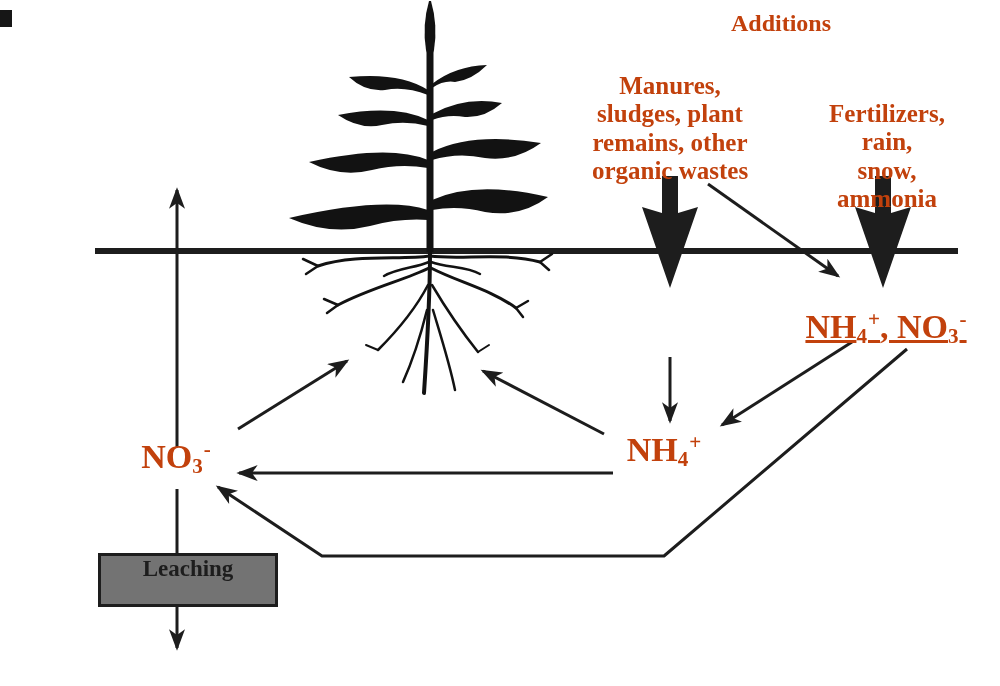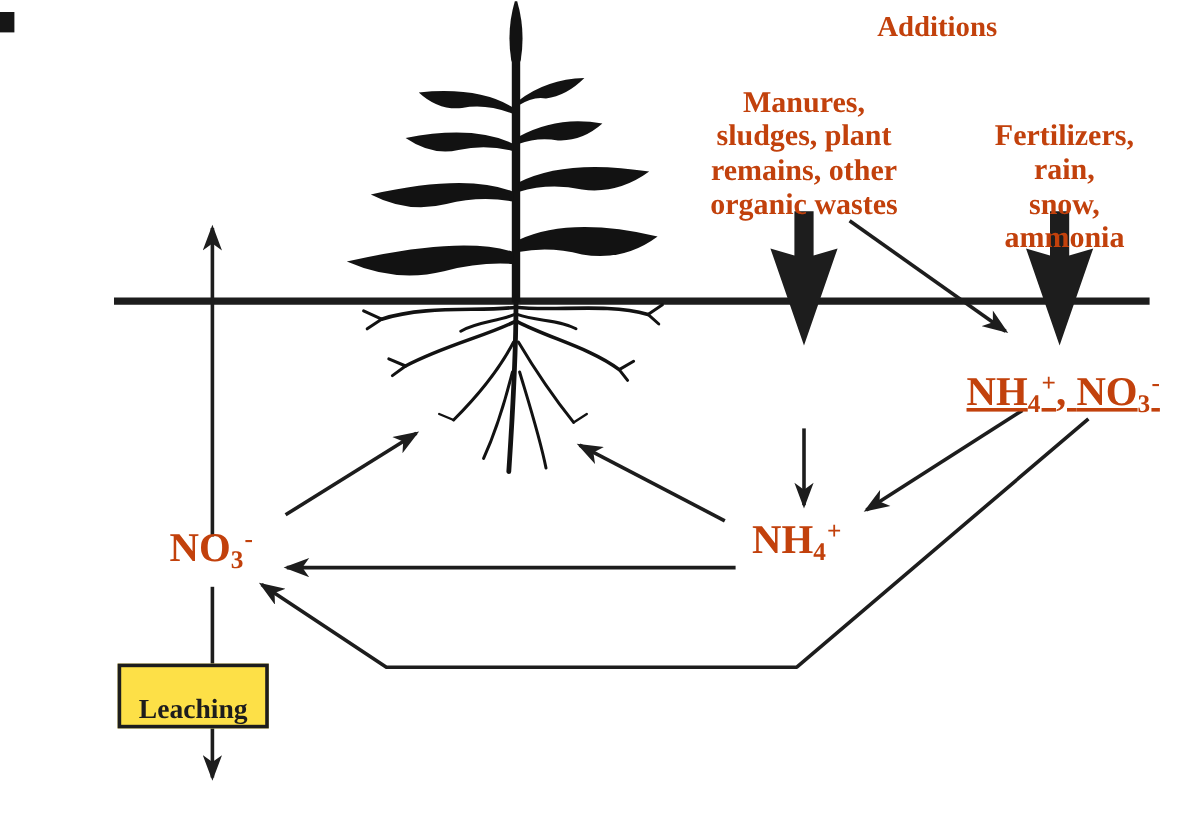--- a/index.html
+++ b/index.html
@@ -21,25 +21,25 @@
     white-space:pre-line;
     line-height:1.13;
   }
   .small{font-size:25px;text-align:center;}
   .head{font-size:24px;}
   .formula{font-size:34px;white-space:nowrap;line-height:1;}
   .formula sub{font-size:0.62em;vertical-align:-0.28em;}
   .formula sup{font-size:0.62em;vertical-align:0.55em;margin-left:1px;}
   .leach-box{
     position:absolute;
-    left:98px;top:553px;width:126px;height:54px;
+    left:98px;top:553px;width:180px;height:54px;
     box-sizing:border-box;
     border:3px solid #1d1d1d;
-    display:flex;align-items:flex-end;justify-content:center;
-    background:#fde047;
+    display:flex;align-items:flex-start;justify-content:center;
+    background:#737373;
   }
   .leach-box .txt{font-weight:bold;font-size:23px;}
 </style>
 </head>
 <body>
 
 <div class="canvas">
 
   <svg class="artwork" viewBox="0 0 1000 686">
     <defs>

